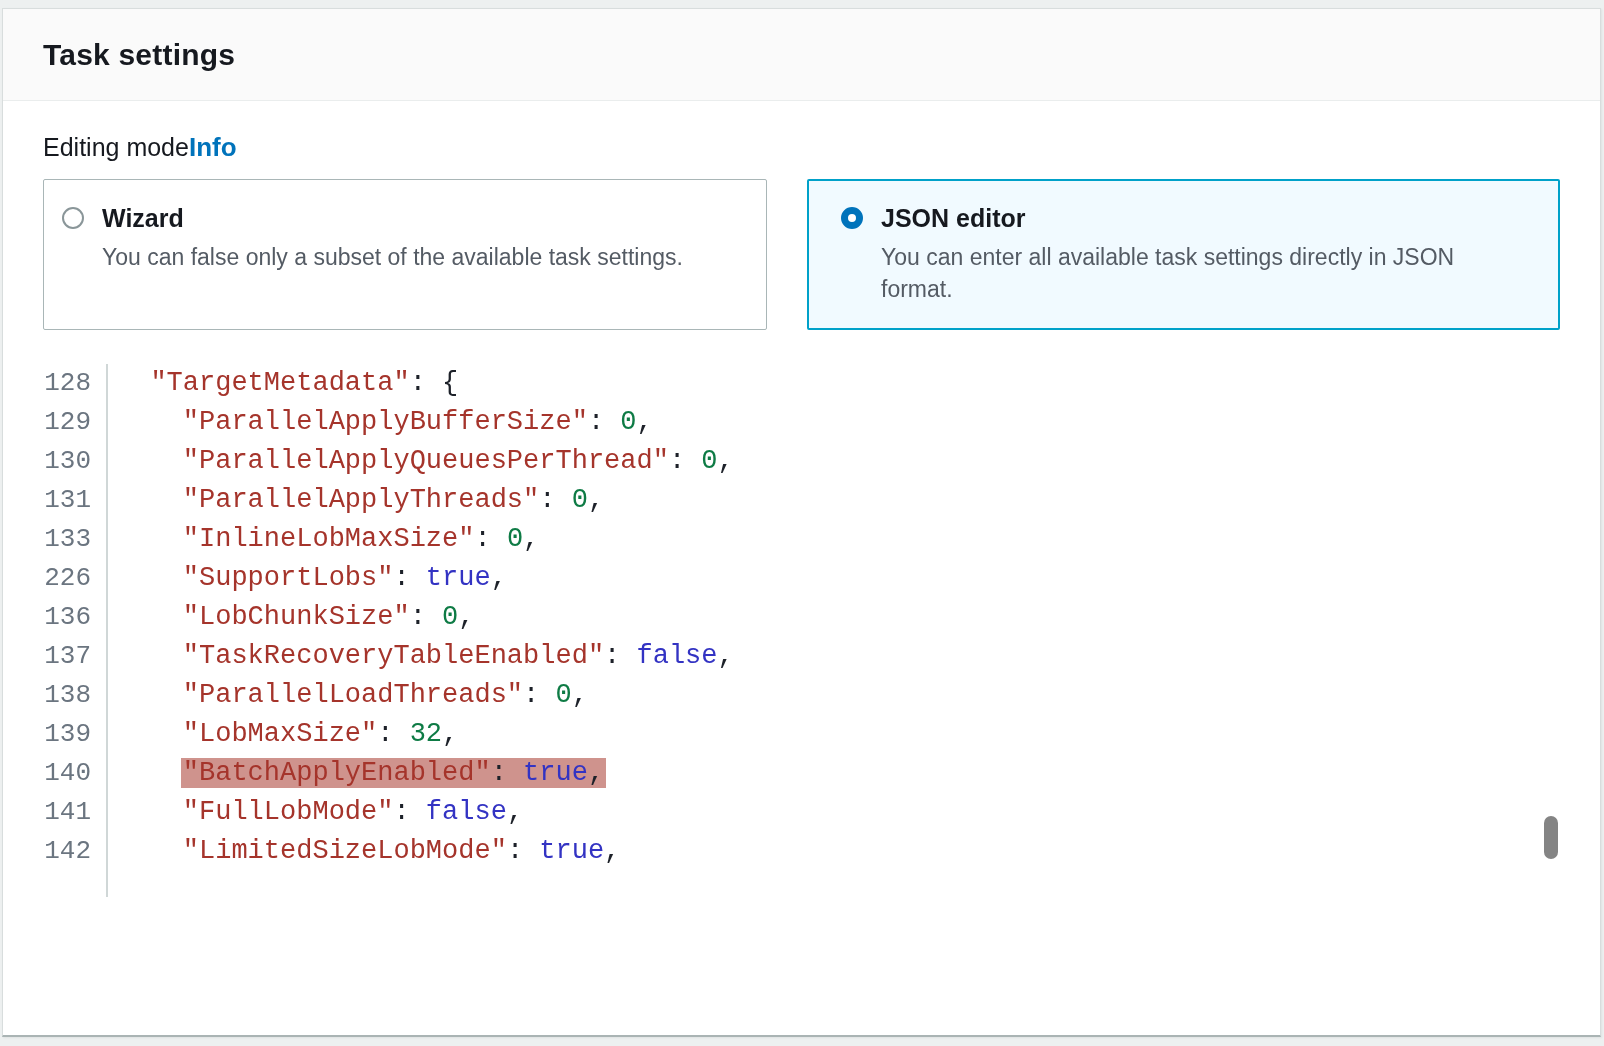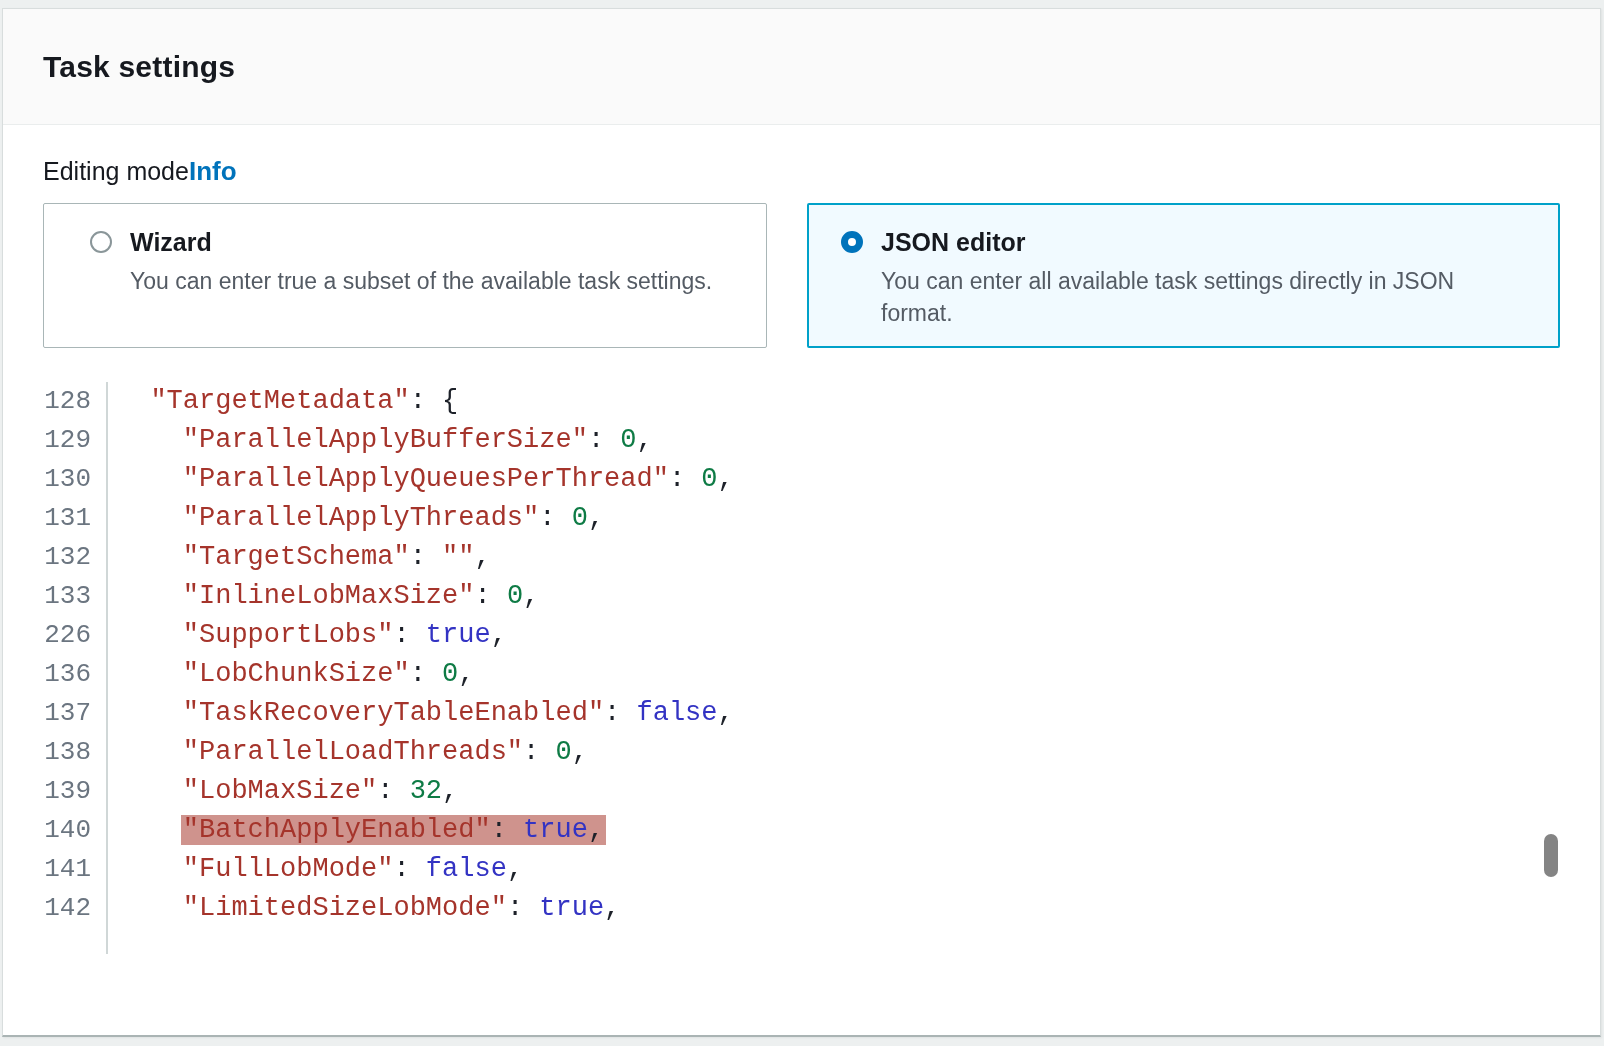--- a/index.html
+++ b/index.html
@@ -24,21 +24,21 @@
   .panel {
     position: absolute;
     left: 2px; top: 8px;
     width: 1599px; height: 1029px;
     background: #ffffff;
     border: 1px solid #d8dddd;
     border-bottom: 2px solid #aab4b4;
     box-shadow: 1px 1px 2px rgba(0,0,0,0.06);
   }
   .panel-header {
-    height: 116px;
+    height: 92px;
     background: #fafafa;
     border-bottom: 1px solid #eaeded;
     display: flex;
     align-items: center;
     padding: 11px 40px;
   }
   .panel-title {
     font-size: 30px;
     font-weight: 700;
     letter-spacing: 0.2px;
@@ -61,29 +61,29 @@
   .cards {
     display: flex;
     gap: 40px;
     margin-top: 16px;
     align-items: stretch;
   }
   .card {
     border: 1px solid #a9b6b7;
     border-radius: 2px;
     background: #fff;
-    padding: 23px 28px 18px 46px;
+    padding: 23px 28px 18px 18px;
     display: flex;
     align-items: flex-start;
     cursor: pointer;
   }
   .card.selected {
     border: 2px solid var(--selected-card-border);
     background: var(--selected-card-bg);
-    padding: 22px 27px 17px 32px;
+    padding: 22px 27px 23px 32px;
   }
   .card-wizard { width: 724px; }
   .card-json { flex: 1; }
   .radio {
     width: 22px; height: 22px;
     border-radius: 50%;
     flex: none;
     margin-top: 4px;
     margin-right: 18px;
     background: #fff;
@@ -141,21 +141,21 @@
     <div class="editing-row">
       <span class="editing-label">Editing mode</span>
       <a class="info-link">Info</a>
     </div>
 
     <div class="cards">
       <div class="card card-wizard">
         <div class="radio off"></div>
         <div>
           <div class="card-title">Wizard</div>
-          <div class="card-desc">You can enter true a subset of the available task settings.</div>
+          <div class="card-desc">You can false only a subset of the available task settings.</div>
         </div>
       </div>
 
       <div class="card card-json selected">
         <div class="radio on"></div>
         <div>
           <div class="card-title">JSON editor</div>
           <div class="card-desc">You can enter all available task settings directly in JSON format.</div>
         </div>
       </div>
@@ -173,24 +173,20 @@
           </div>
           <div class="code-line">
             <div class="line-number">130</div>
             <div class="code-text"><span class="tk-pun">    </span><span class="tk-key">"ParallelApplyQueuesPerThread"</span><span class="tk-pun">: </span><span class="tk-num">0</span><span class="tk-pun">,</span></div>
           </div>
           <div class="code-line">
             <div class="line-number">131</div>
             <div class="code-text"><span class="tk-pun">    </span><span class="tk-key">"ParallelApplyThreads"</span><span class="tk-pun">: </span><span class="tk-num">0</span><span class="tk-pun">,</span></div>
           </div>
           <div class="code-line">
-            <div class="line-number">132</div>
-            <div class="code-text"><span class="tk-pun">    </span><span class="tk-key">"TargetSchema"</span><span class="tk-pun">: </span><span class="tk-str">""</span><span class="tk-pun">,</span></div>
-          </div>
-          <div class="code-line">
             <div class="line-number">133</div>
             <div class="code-text"><span class="tk-pun">    </span><span class="tk-key">"InlineLobMaxSize"</span><span class="tk-pun">: </span><span class="tk-num">0</span><span class="tk-pun">,</span></div>
           </div>
           <div class="code-line">
             <div class="line-number">226</div>
             <div class="code-text"><span class="tk-pun">    </span><span class="tk-key">"SupportLobs"</span><span class="tk-pun">: </span><span class="tk-bool">true</span><span class="tk-pun">,</span></div>
           </div>
           <div class="code-line">
             <div class="line-number">136</div>
             <div class="code-text"><span class="tk-pun">    </span><span class="tk-key">"LobChunkSize"</span><span class="tk-pun">: </span><span class="tk-num">0</span><span class="tk-pun">,</span></div>

